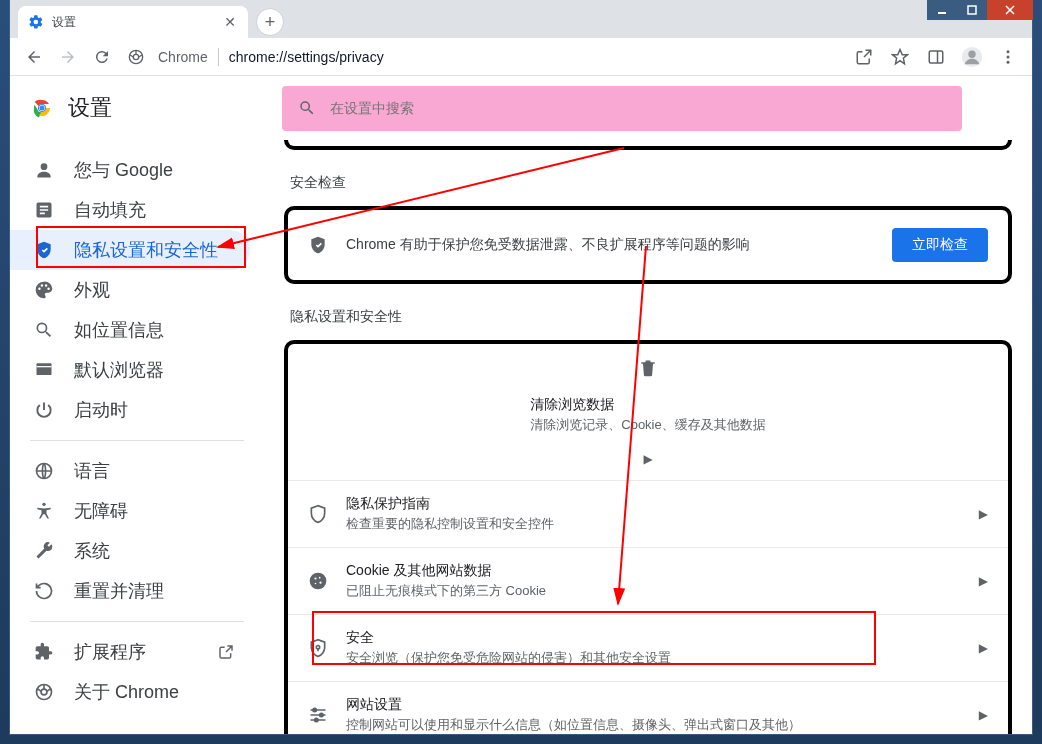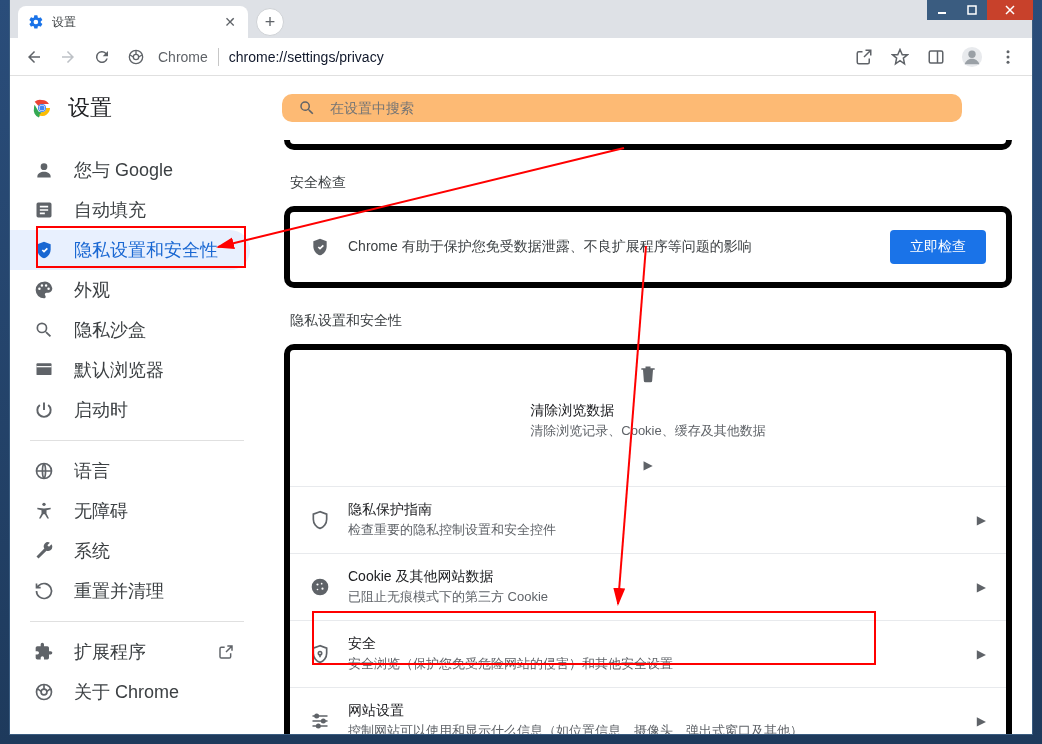--- a/index.html
+++ b/index.html
@@ -31,38 +31,38 @@
   .omnibox .url { padding-left: 10px; color: #0f172a; }
   .right-icons { display: flex; gap: 8px; align-items: center; }
   .right-icons .ic { width: 28px; height: 28px; display: flex; align-items: center; justify-content: center; color: #5f6368; border-radius: 50%; }
 
   
   .content { flex: 1; display: flex; flex-direction: column; background: #fff; overflow: hidden; }
   .settings-header { height: 64px; display: flex; align-items: center; padding: 0 20px; }
   .chrome-logo { width: 24px; height: 24px; margin-right: 14px; }
   .settings-title { font-size: 22px; color: #202124; margin-right: 170px;}
   .search-wrap { flex: 1; max-width: 680px; }
-  .search { height: 28px; background: #fdba74; border-radius: 10px; display: flex; align-items: center; padding: 0 16px; color: #5f6368; gap: 14px; }
+  .search { height: 45px; background: #f9a8d4; border-radius: 4px; display: flex; align-items: center; padding: 0 16px; color: #5f6368; gap: 14px; }
   .search input { border: none; background: transparent; outline: none; font-size: 14px; flex: 1; color:#202124; }
 
   .body { flex: 1; display: flex; overflow: hidden; position: relative; }
   .sidebar { width: 254px; overflow-y: auto; padding: 10px 0; position:relative; }
   .sidebar::-webkit-scrollbar{width:12px;} .sidebar::-webkit-scrollbar-thumb{background:#c1c1c1;border-radius:0;}
   .side-item { height: 40px; display: flex; align-items: center; padding-left: 24px; gap: 20px; font-size: 18px; color: #3c4043; border-radius: 0 20px 20px 0; margin-right: 14px; }
   .side-item.active { background: #e8f0fe; color: #1967d2; }
   .side-item.active .sicon { color: #1967d2; }
   .sicon { width: 20px; height: 20px; color: #5f6368; display:flex; align-items:center; justify-content:center;}
   .side-item .ext-ic { margin-left: auto; margin-right: 16px; color:#5f6368;}
   .side-divider { height: 1px; background: #e0e0e0; margin: 10px 20px; }
 
   .main { flex: 1; overflow-y: auto; padding: 0 20px 20px 20px; position: relative; }
   .main::-webkit-scrollbar{width:14px;} .main::-webkit-scrollbar-thumb{background:#c1c1c1;}
 
   .section-label { font-size: 14px; color: #3c4043; margin: 24px 6px 14px 6px; }
-  .card { background: #fff; border: 6px solid #000000; border-radius: 10px; overflow: hidden; }
+  .card { background: #fff; border: 4px solid #000000; border-radius: 10px; overflow: hidden; }
   .card.top { height: 10px; border-radius: 0 0 10px 10px; border-top:none;}
   .safety-row { display: flex; align-items: center; padding: 18px 20px; gap: 18px; }
   .safety-row .txt { flex: 1; font-size: 14px; color: #3c4043; }
   .primary-btn { background: #1a73e8; color: #fff; border: none; border-radius: 4px; padding: 8px 20px; font-size: 14px; cursor: pointer; }
 
   .list-row { display: flex; align-items: center; padding: 14px 20px; gap: 18px; border-top: 1px solid #e8eaed; position: relative; }
   .list-row:first-child { border-top: none; flex-direction: column; }
   .list-row .ricon { width: 20px; height: 20px; color: #5f6368; display:flex;align-items:center;justify-content:center;}
   .list-row .texts { flex: 1; }
   .list-row .t1 { font-size: 14px; color: #202124; }
@@ -236,21 +236,21 @@
               </svg>
             </span>
           <span>外观</span>
         </div>
         <div class="side-item">
           <span class="sicon">
               <svg width="20" height="20" viewBox="0 0 24 24" fill="currentColor">
                 <path d="M15.5 14h-.79l-.28-.27A6.47 6.47 0 0 0 16 9.5 6.5 6.5 0 1 0 9.5 16a6.47 6.47 0 0 0 4.23-1.57l.27.28v.79L19 20.49 20.49 19zM9.5 14A4.5 4.5 0 1 1 14 9.5 4.49 4.49 0 0 1 9.5 14z"></path>
               </svg>
             </span>
-          <span>隐私沙盒</span>
+          <span>如位置信息</span>
         </div>
         <div class="side-item">
           <span class="sicon">
               <svg width="20" height="20" viewBox="0 0 24 24" fill="currentColor">
                 <rect x="3" y="4" width="18" height="14" rx="1"></rect>
                 <rect x="3" y="4" width="18" height="4" fill="#fff" opacity="0"></rect>
                 <path d="M3 8h18" stroke="#fff" stroke-width="1.5"></path>
               </svg>
             </span>
           <span>默认浏览器</span>

